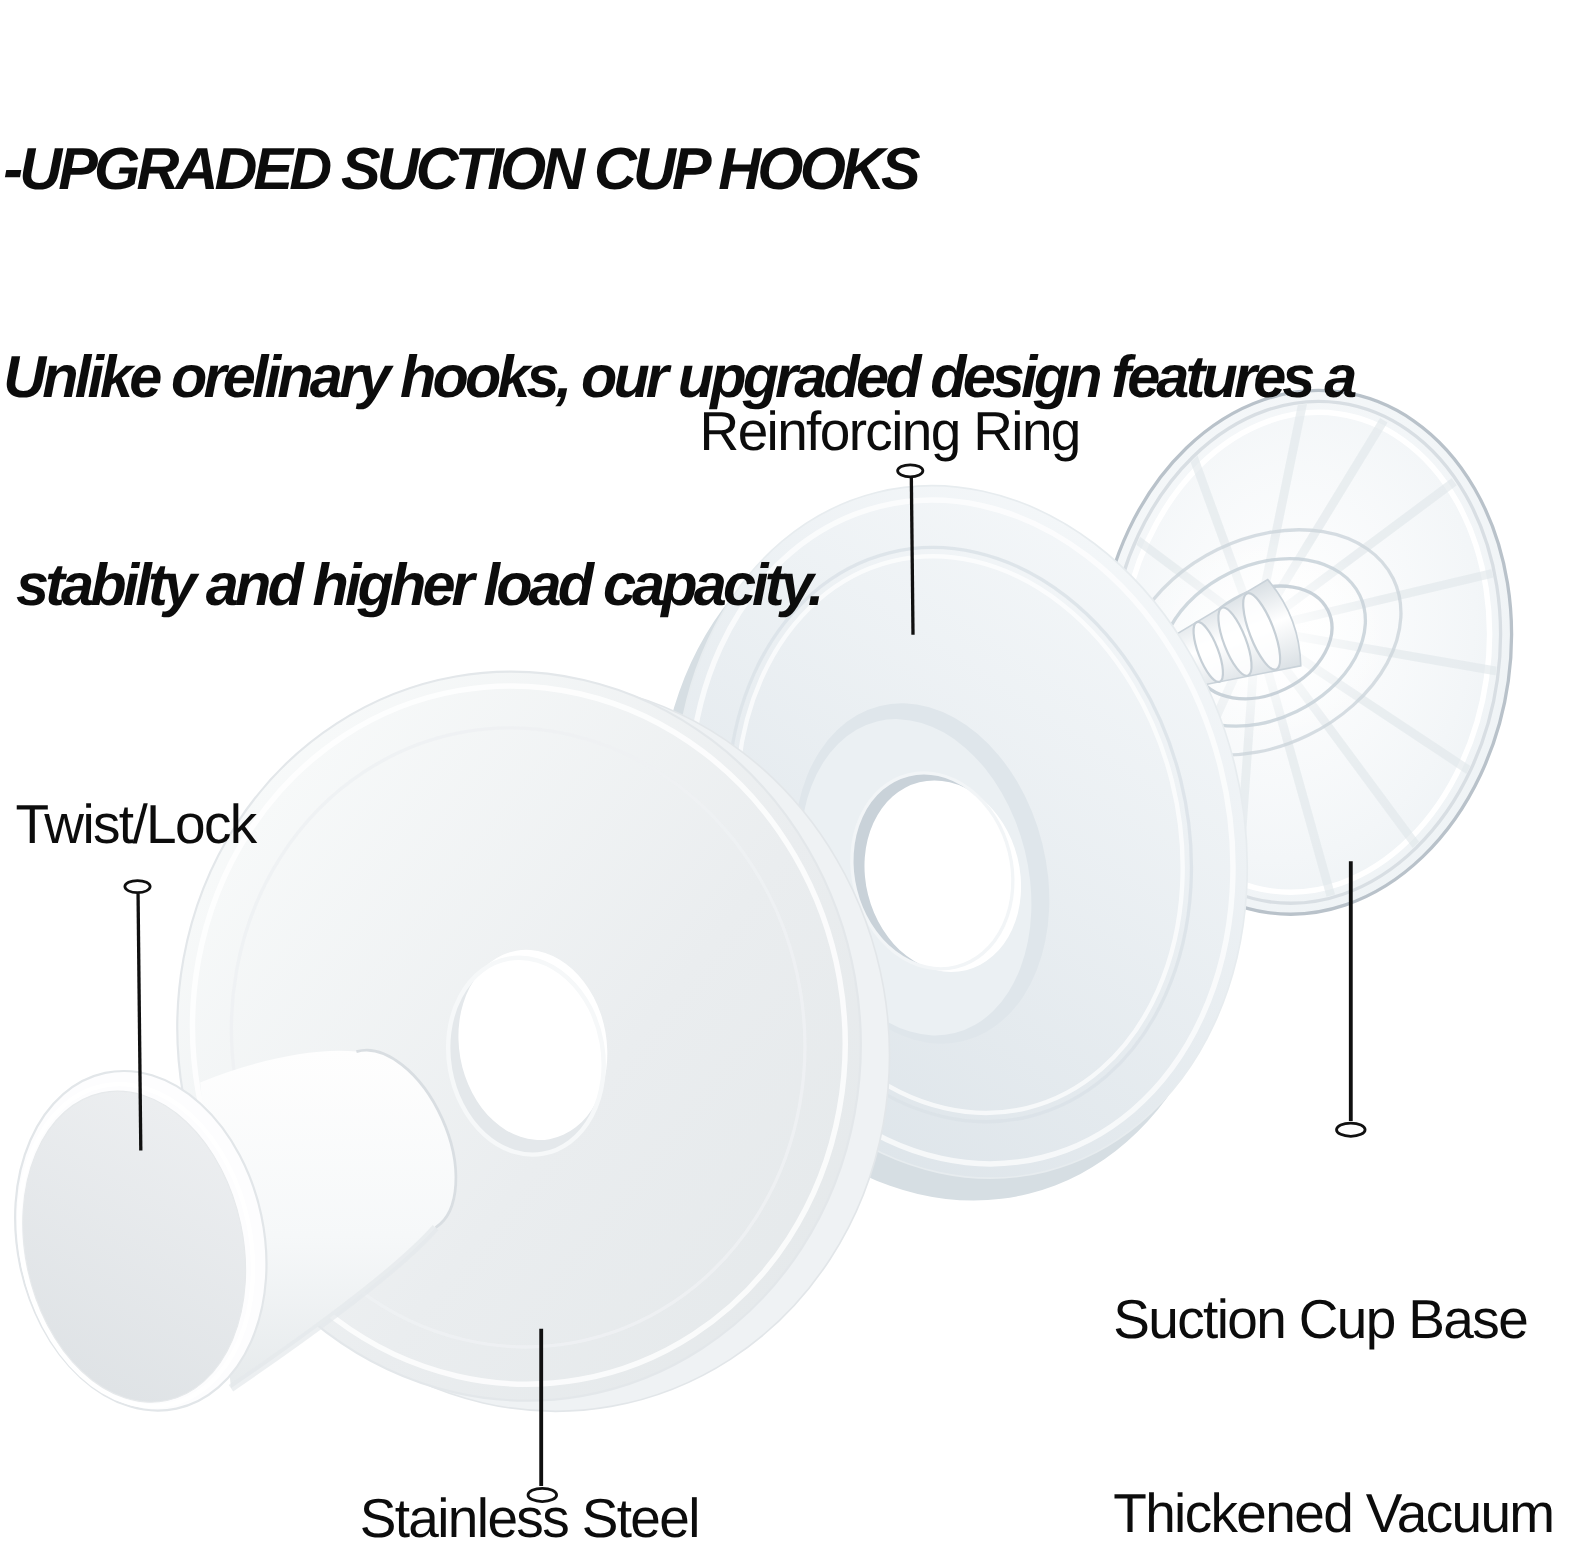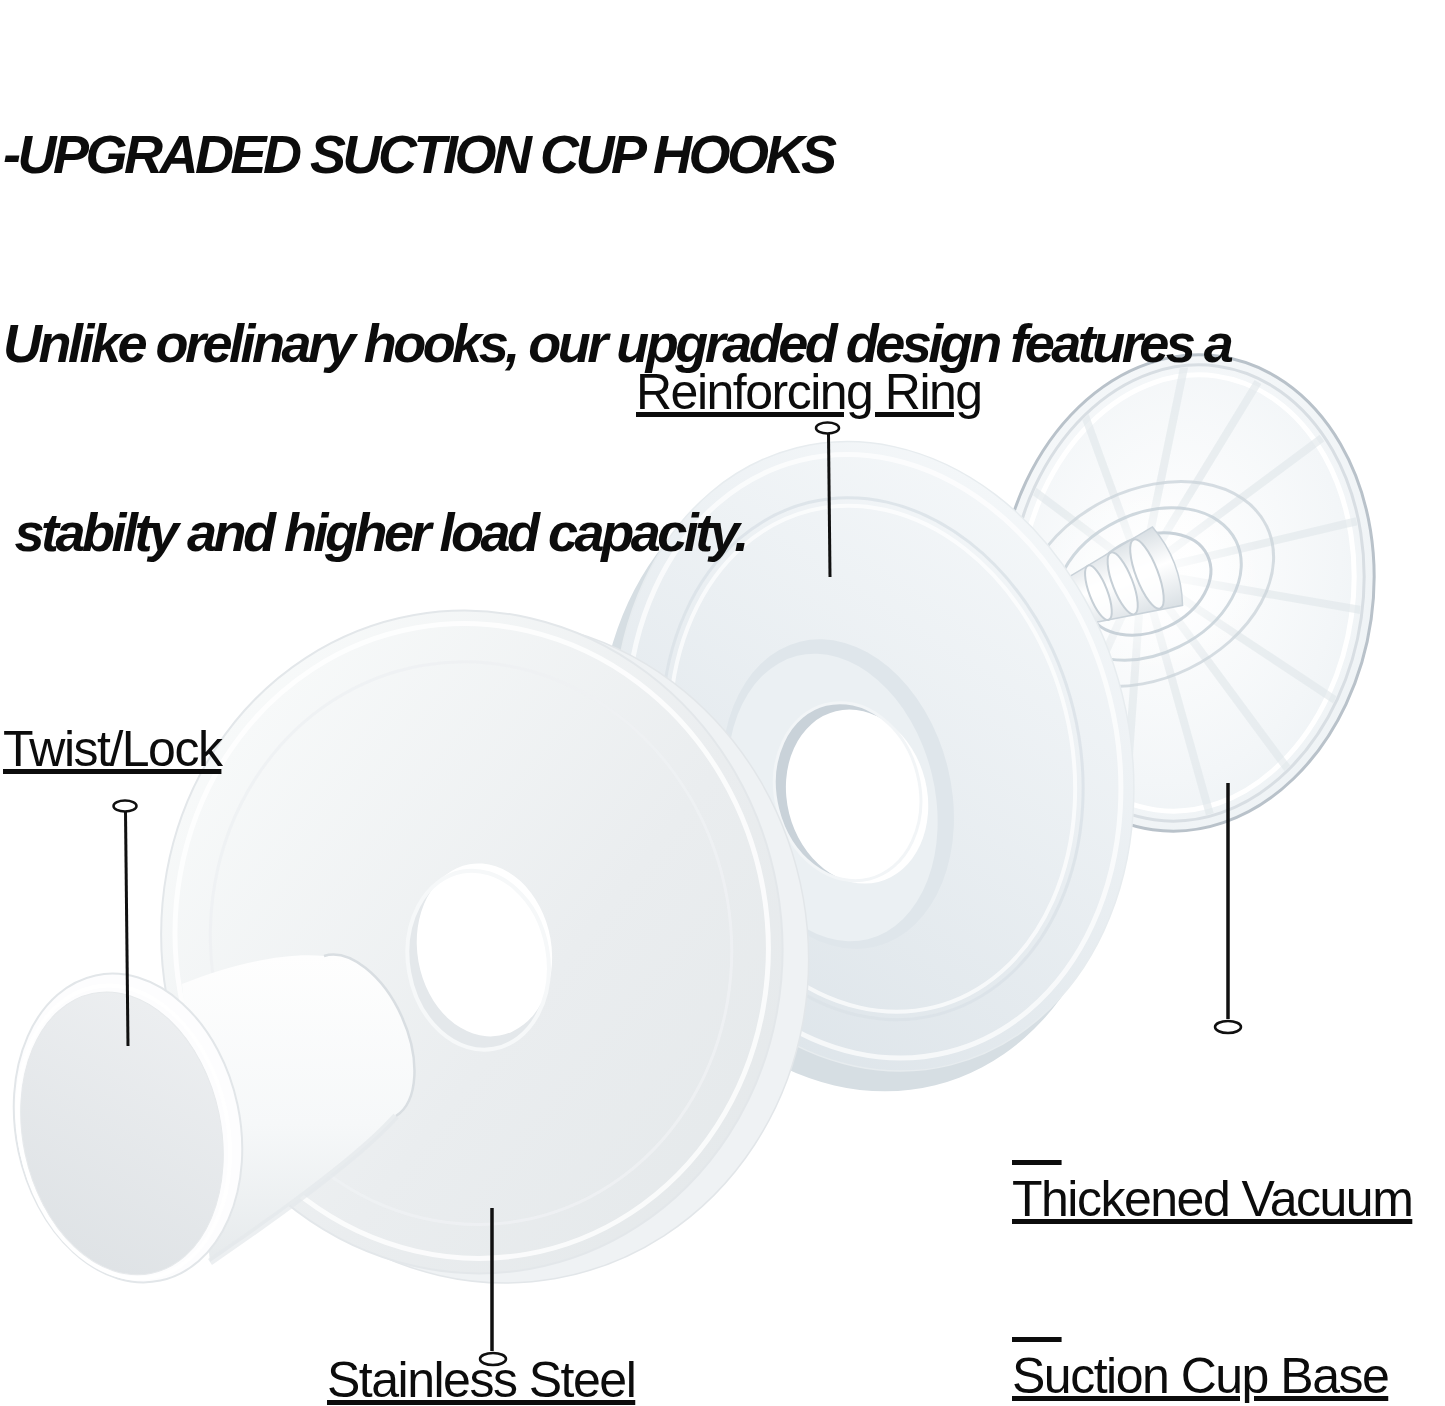--- a/index.html
+++ b/index.html
@@ -33,24 +33,23 @@
   .part-label {
     position: absolute;
     z-index: 3;
     color: #0c0c0c;
     font-family: "Liberation Sans", sans-serif;
     font-weight: 400;
     font-size: 50px;
     line-height: 56px;
     letter-spacing: -1.5px;
     white-space: pre;
-    text-decoration: underline;
   }
   #label-reinforcing-ring { left: 636px; top: 364px; }
-  #label-twist-lock       { left: 3px;   top: 721px; }
+  #label-twist-lock       { left: 14px;   top: 721px; }
   #label-stainless-steel  { left: 327px; top: 1352px; }
   #label-suction-base     { left: 1012px; top: 1052px; line-height: 59px; }
 </style>
 </head>
 <body>
 
 <div id="stage">
 
   <svg id="art" viewBox="0 0 1445 1406" xmlns="http://www.w3.org/2000/svg">
     <defs>
@@ -193,18 +192,18 @@
     <div> stabilty and higher load capacity.</div>
   </div>
 
   <div id="label-reinforcing-ring" class="part-label">Reinforcing Ring</div>
 
   <div id="label-twist-lock" class="part-label">Twist/Lock</div>
 
   <div id="label-stainless-steel" class="part-label">Stainless Steel</div>
 
   <div id="label-suction-base" class="part-label">
+    <div>Suction Cup Base</div>
     <div>Thickened Vacuum</div>
-    <div>Suction Cup Base</div>
     
   </div>
 
 </div>
 
 </body></html>

